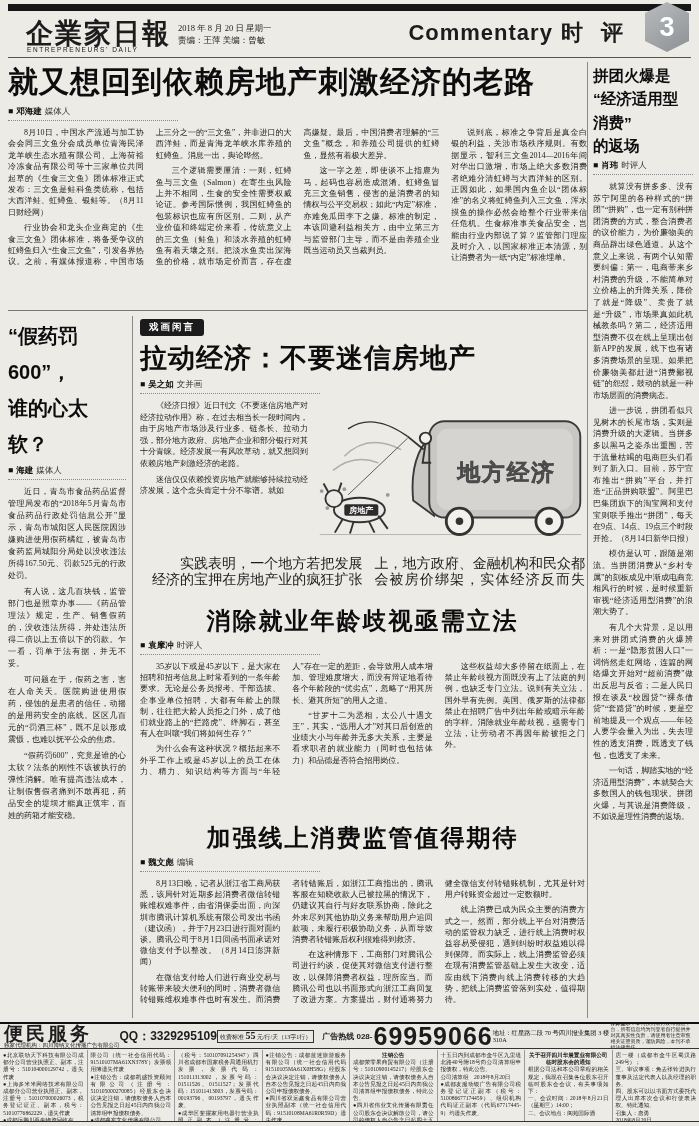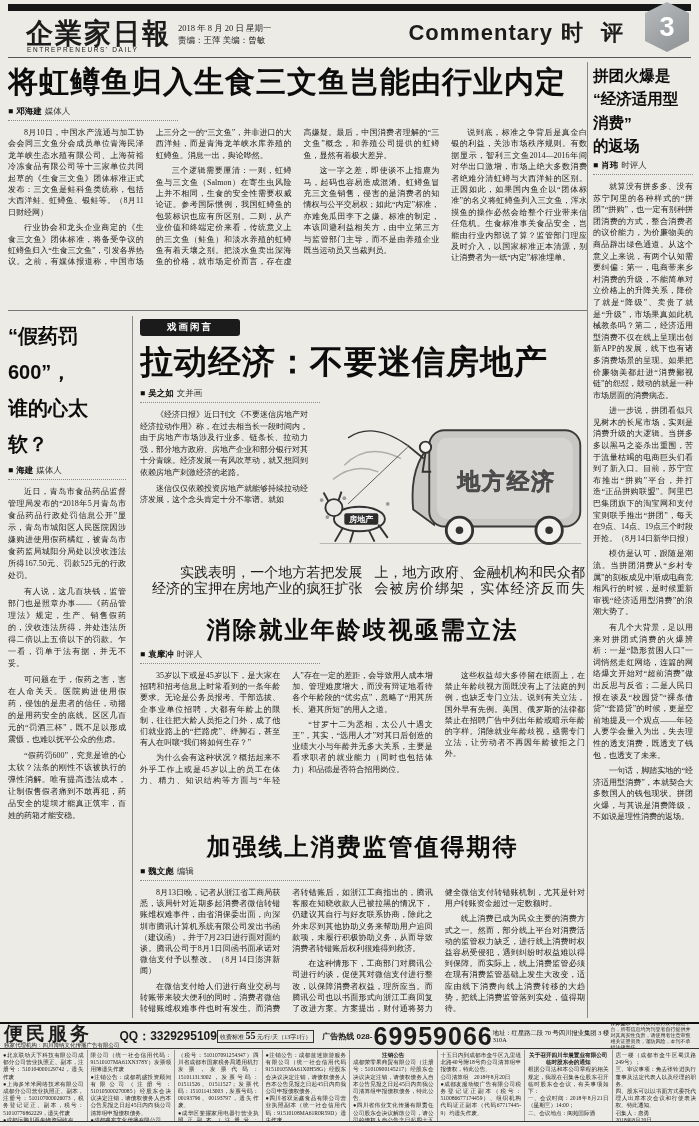--- a/index.html
+++ b/index.html
@@ -42,22 +42,22 @@
   .right-col h2{font-size:15.5px;font-weight:900;line-height:1.5;letter-spacing:0;}
   .right-col .bodytxt{font-size:8px;line-height:11.6px;}
   
   .vline-left{position:absolute;left:132px;top:316px;height:702px;border-left:1px solid #888;}
   .left-col{position:absolute;left:8px;top:318px;width:118px;height:700px;overflow:hidden;}
   .left-col h2{font-size:20px;font-weight:900;line-height:1.8;letter-spacing:0;}
   .left-col .bodytxt{font-size:8px;line-height:12px;}
   
   .mid{position:absolute;left:140px;top:316px;width:445px;height:702px;overflow:hidden;}
   .tag{display:inline-block;background:#1b1b1b;color:#fff;font-family:"Liberation Sans",sans-serif;
-       font-size:9.5px;font-weight:700;padding:2px 27px;border-radius:3px;letter-spacing:2px;}
-  .cartoon-art h2{font-size:33px;font-weight:900;letter-spacing:1px;margin-top:4px;white-space:nowrap;}
+       font-size:9.5px;font-weight:700;padding:2px 9px;border-radius:3px;letter-spacing:2px;}
+  .cartoon-art h2{font-size:27px;font-weight:900;letter-spacing:1px;margin-top:4px;white-space:nowrap;}
   .cartoon-art .byline{width:180px;}
   .cart-row{display:flex;gap:8px;}
   .cart-text{width:168px;font-size:8px;line-height:11.6px;flex:none;overflow:hidden;height:152px;}
   .cart-svg{flex:1;height:152px;}
   .cart-below{column-count:2;column-gap:12px;font-size:14px;line-height:16px;height:40px;
               overflow:hidden;margin-top:4px;margin-left:12px;}
   .age-art,.consumer-art{margin-top:9px;}
   .age-art h2,.consumer-art h2{font-size:24px;font-weight:900;text-align:center;letter-spacing:2px;
               white-space:nowrap;}
   .age-art .byline,.consumer-art .byline{width:180px;}
@@ -102,21 +102,21 @@
     <div>2018 年 8 月 20 日  星期一</div>
     <div>责编：王萍  美编：曾敏</div>
   </div>
   <div class="section-title">
     <span>Commentary</span><span class="cn">时 评</span>
   </div>
   <div class="page-badge">3</div>
   <div class="header-rule"></div>
 
   <section class="lead">
-    <h1>将虹鳟鱼归入生食三文鱼岂能由行业内定</h1>
+    <h1>就又想回到依赖房地产刺激经济的老路</h1>
     <div class="byline">
       <span>■</span><b>邓海建</b><span class="role">媒体人</span>
     </div>
     <div class="cols bodytxt">
       <p>8月10日，中国水产流通与加工协会会同三文鱼分会成员单位青海民泽龙羊峡生态水殖有限公司、上海荷裕冷冻食品有限公司等十三家单位共同起草的《生食三文鱼》团体标准正式发布：三文鱼是鲑科鱼类统称，包括大西洋鲑、虹鳟鱼、银鲑等。（8月11日财经网）</p>
       <p>行业协会和龙头企业商定的《生食三文鱼》团体标准，将备受争议的虹鳟鱼归入“生食三文鱼”，引发各界热议。之前，有媒体报道称，中国市场上三分之一的“三文鱼”，并非进口的大西洋鲑，而是青海龙羊峡水库养殖的虹鳟鱼。消息一出，舆论哗然。</p>
       <p>三个逻辑需要厘清：一则，虹鳟鱼与三文鱼（Salmon）在寄生虫风险上并不相同，生食的安全性需要权威论证。参考国际惯例，我国虹鳟鱼的包装标识也应有所区别。二则，从产业价值和终端定价来看，传统意义上的三文鱼（鲑鱼）和淡水养殖的虹鳟鱼有着天壤之别。把淡水鱼卖出深海鱼的价格，就市场定价而言，存在虚高嫌疑。最后，中国消费者理解的“三文鱼”概念，和养殖公司提供的虹鳟鱼，显然有着极大差异。</p>
       <p>这一字之差，即使谈不上指鹿为马，起码也容易造成混淆。虹鳟鱼冒充三文鱼销售，侵害的是消费者的知情权与公平交易权；如此“内定”标准，亦难免瓜田李下之嫌。标准的制定，本该回避利益相关方，由中立第三方与监管部门主导，而不是由养殖企业既当运动员又当裁判员。</p>
       <p>说到底，标准之争背后是真金白银的利益，关涉市场秩序规则。有数据显示，智利三文鱼2014—2016年间对华出口激增，市场上绝大多数消费者绝难分清虹鳟与大西洋鲑的区别。正因如此，如果国内鱼企以“团体标准”的名义将虹鳟鱼列入三文鱼，浑水摸鱼的操作必然会给整个行业带来信任危机。生食标准事关食品安全，岂能由行业内部说了算？监管部门理应及时介入，以国家标准正本清源，别让消费者为一纸“内定”标准埋单。</p>
     </div>

